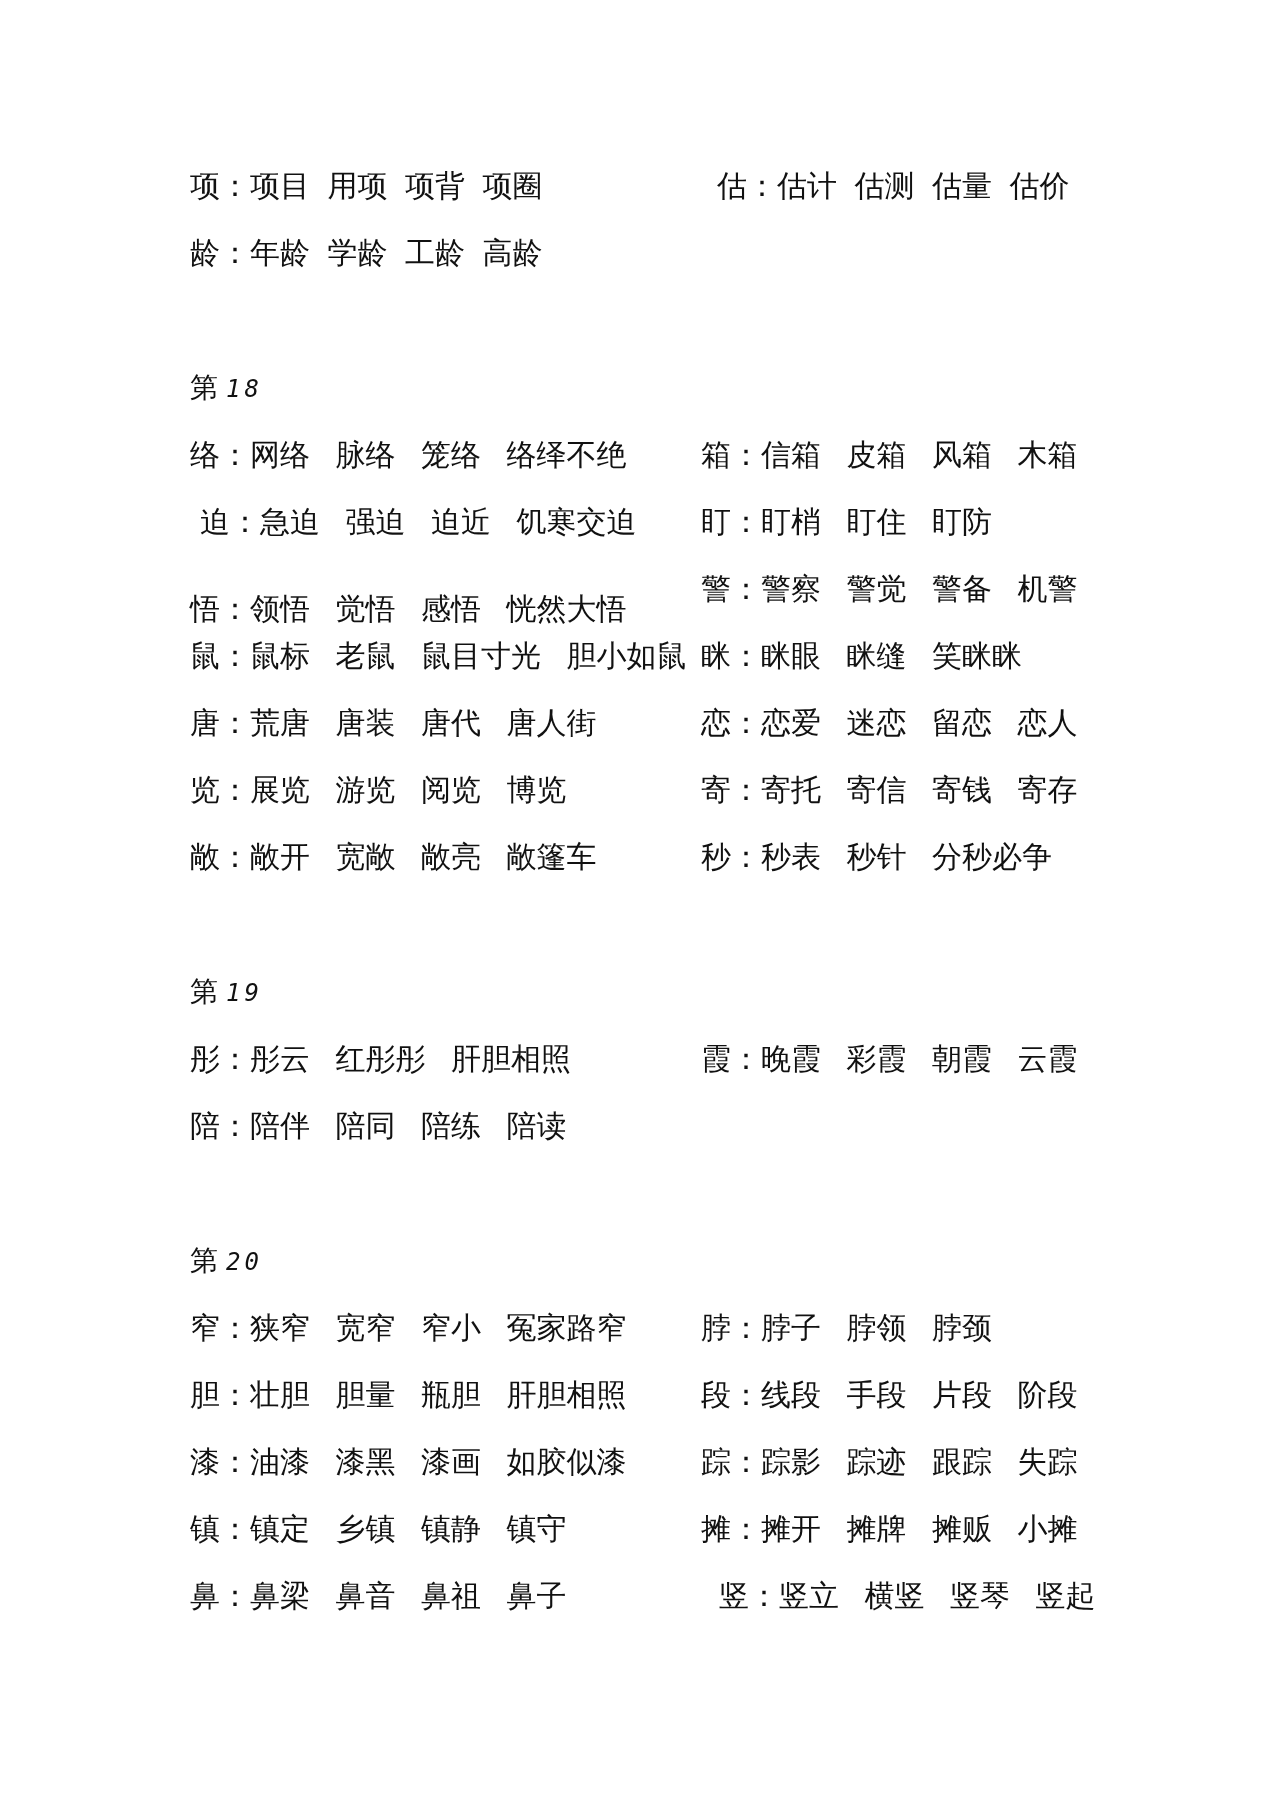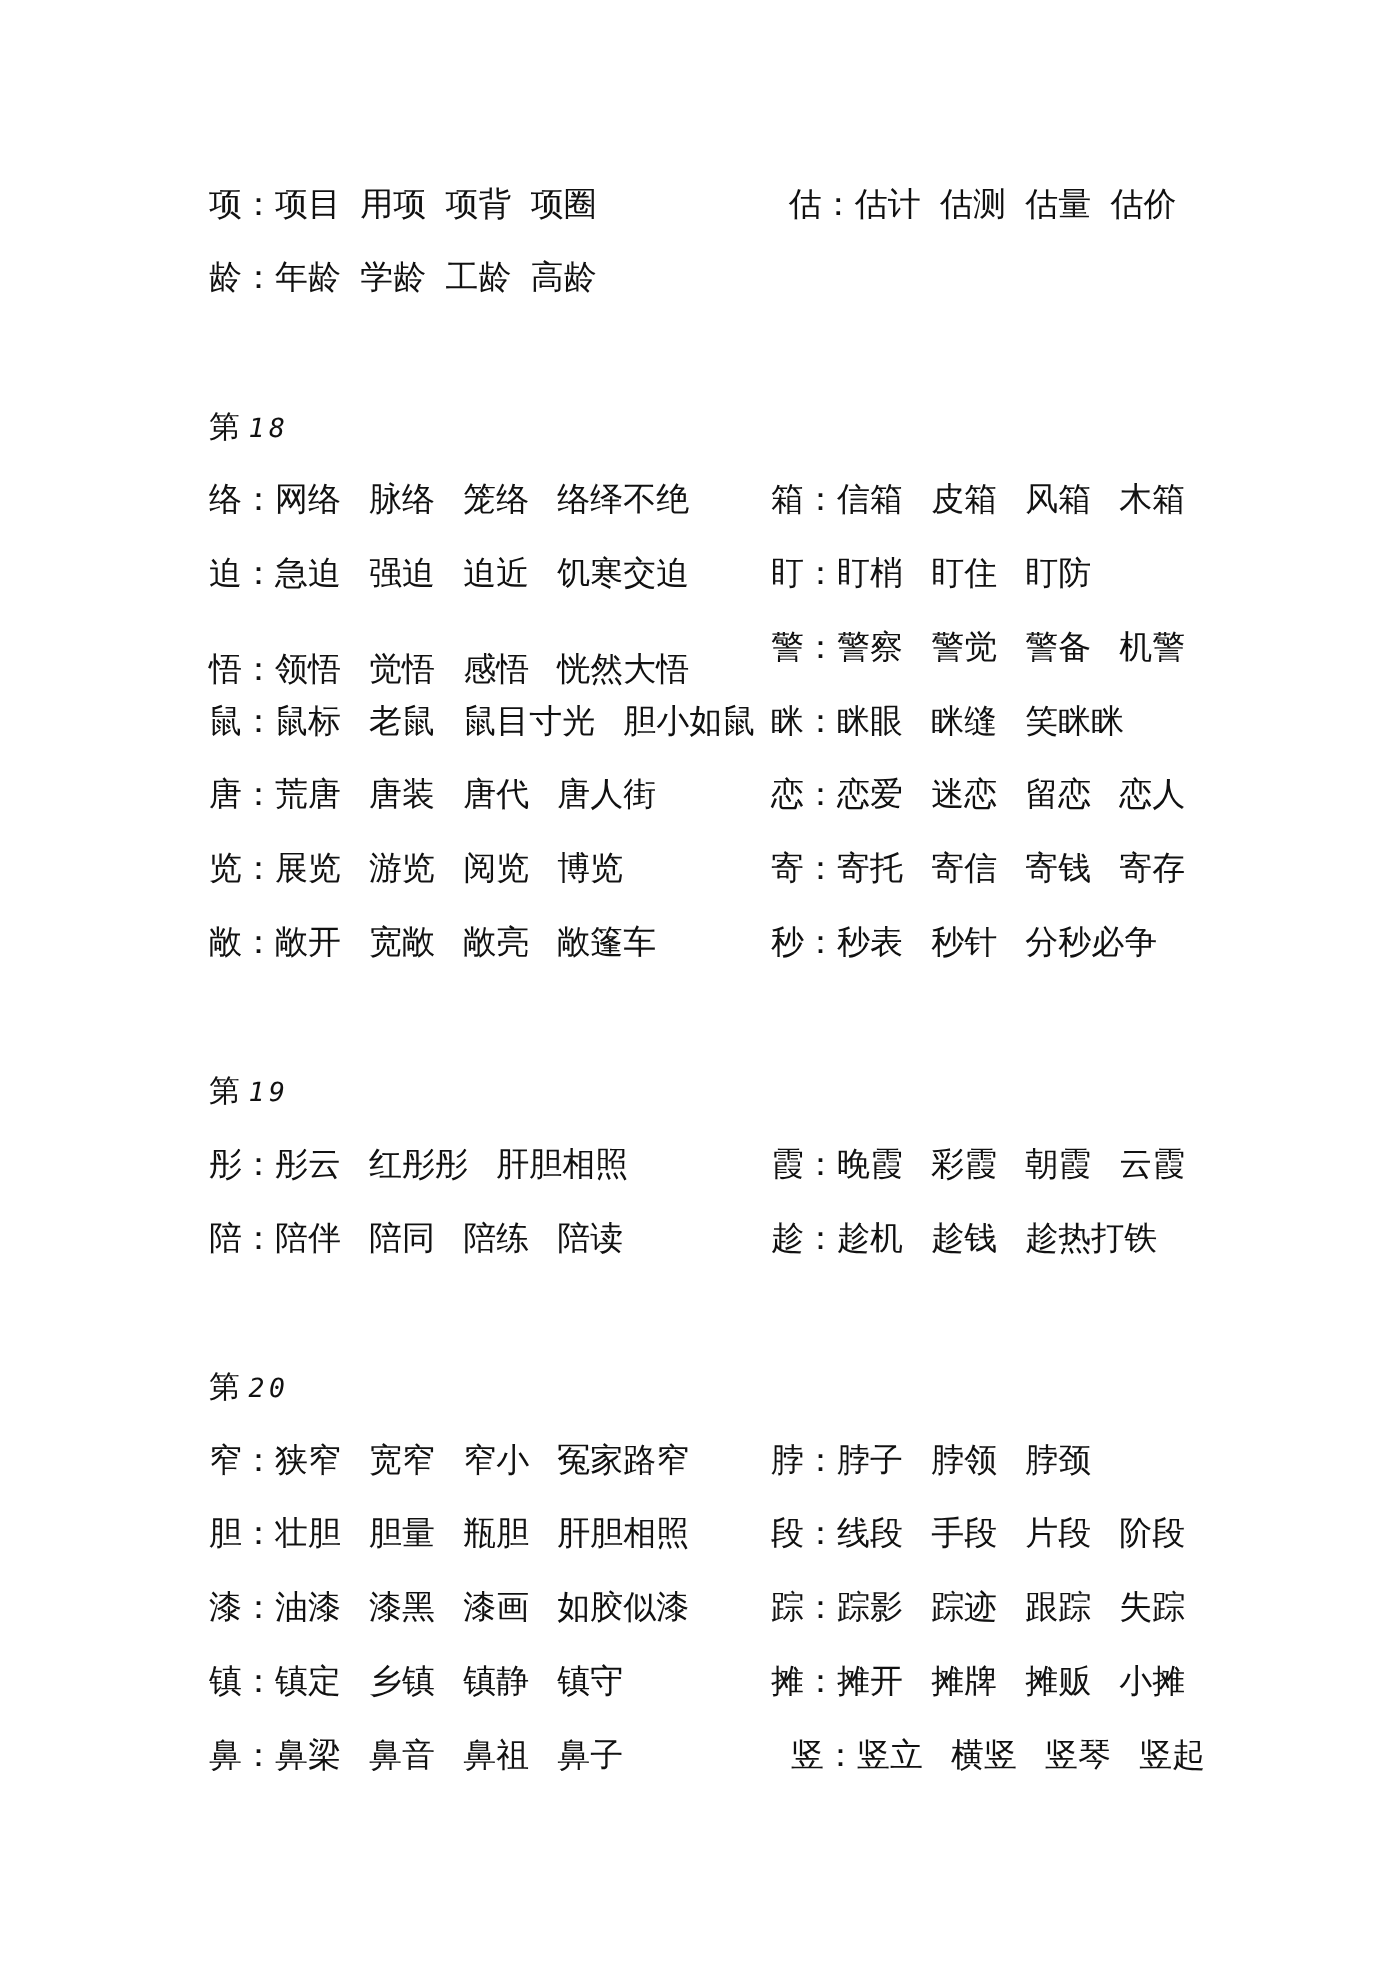--- a/index.html
+++ b/index.html
@@ -62,21 +62,21 @@
     <span>第</span><span class="num">18</span>
   </div>
 
   <div class="line" style="left:190px; top:435px;">
     <span class="char">络</span><span>：</span><span style="word-spacing:16px;margin-top:36px;">网络 脉络 笼络 络绎不绝</span>
   </div>
   <div class="line" style="left:701px; top:435px;">
     <span class="char">箱</span><span>：</span><span style="word-spacing:16px;">信箱 皮箱 风箱 木箱</span>
   </div>
 
-  <div class="line" style="left:190px; top:502px;">
+  <div class="line" style="left:200px; top:502px;">
     <span class="char">迫</span><span>：</span><span style="word-spacing:16px;">急迫 强迫 迫近 饥寒交迫</span>
   </div>
   <div class="line" style="left:701px; top:502px;">
     <span class="char">盯</span><span>：</span><span style="word-spacing:16px;">盯梢 盯住 盯防</span>
   </div>
 
   <div class="line" style="left:190px; top:569px;margin-top:20px;">
     <span class="char">悟</span><span>：</span><span style="word-spacing:16px;">领悟 觉悟 感悟 恍然大悟</span>
   </div>
   <div class="line" style="left:701px; top:569px;">
@@ -118,23 +118,20 @@
   <div class="line" style="left:190px; top:1039px;">
     <span class="char">彤</span><span>：</span><span style="word-spacing:16px;">彤云 红彤彤 肝胆相照</span>
   </div>
   <div class="line" style="left:701px; top:1039px;">
     <span class="char">霞</span><span>：</span><span style="word-spacing:16px;">晚霞 彩霞 朝霞 云霞</span>
   </div>
 
   <div class="line" style="left:190px; top:1106px;">
     <span class="char">陪</span><span>：</span><span style="word-spacing:16px;">陪伴 陪同 陪练 陪读</span>
   </div>
-  <div class="line" style="left:701px; top:1106px;">
-    <span class="char">趁</span><span>：</span><span style="word-spacing:16px;">趁机 趁钱 趁热打铁</span>
-  </div>
 
   <div class="heading" style="left:190px; top:1241px;">
     <span>第</span><span class="num">20</span>
   </div>
 
   <div class="line" style="left:190px; top:1308px;">
     <span class="char">窄</span><span>：</span><span style="word-spacing:16px;">狭窄 宽窄 窄小 冤家路窄</span>
   </div>
   <div class="line" style="left:701px; top:1308px;">
     <span class="char">脖</span><span>：</span><span style="word-spacing:16px;">脖子 脖领 脖颈</span>

